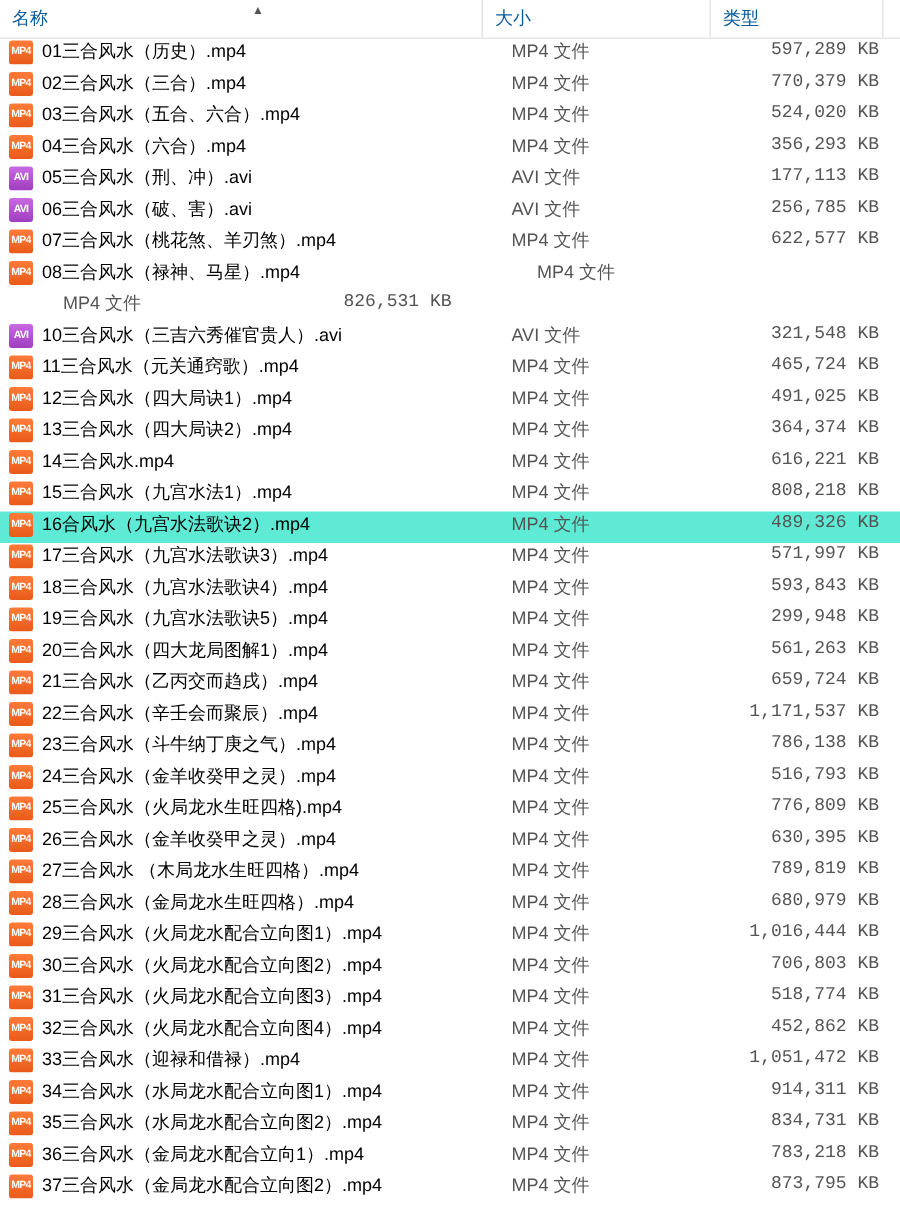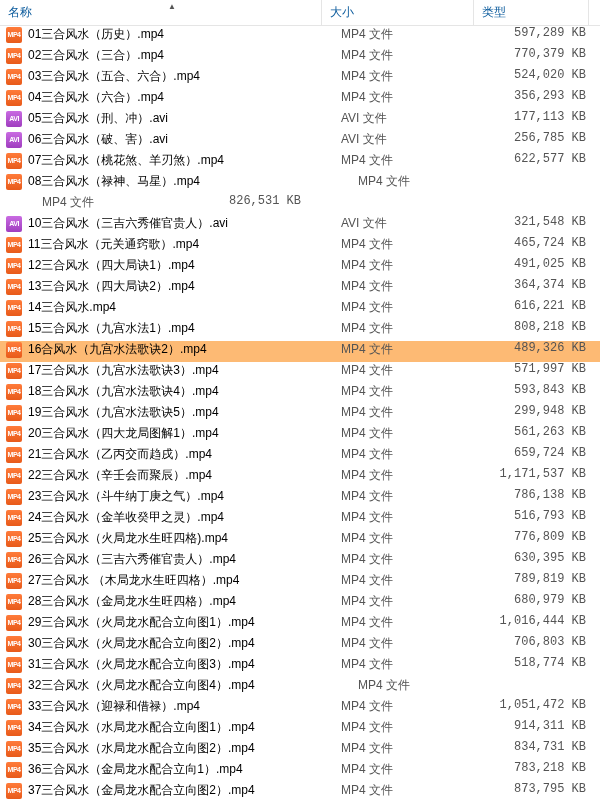--- a/index.html
+++ b/index.html
@@ -35,21 +35,21 @@
   font-size: 8px;
   color: #555;
 }
 .rows { }
 .row {
   display: flex;
   align-items: flex-start;
   height: 21px;
   padding: 0 6px;
 }
-.row.selected { background: #fdba74; }
+.row.selected { background: #5eead4; }
 .cell { white-space: nowrap; overflow: hidden; }
 .cell-name {
   width: 316px;
   display: flex;
   align-items: center;
   color: #000;
 }
 .cell-type { width: 115px; color: #545454; margin-left: 36px; }
 .cell-size { width: 152px; text-align: right; color: #545454; padding-right: 8px; font-family: Liberation Mono, monospace; }
 .icon {
@@ -277,21 +277,21 @@
       <div class="cell cell-name">
         <span class="icon mp4">MP4</span>
         <span>25三合风水（火局龙水生旺四格).mp4</span>
       </div>
       <div class="cell cell-type">MP4 文件</div>
       <div class="cell cell-size">776,809 KB</div>
     </div>
     <div class="row">
       <div class="cell cell-name">
         <span class="icon mp4">MP4</span>
-        <span>26三合风水（三吉六秀催官贵人）.mp4</span>
+        <span>26三合风水（金羊收癸甲之灵）.mp4</span>
       </div>
       <div class="cell cell-type">MP4 文件</div>
       <div class="cell cell-size">630,395 KB</div>
     </div>
     <div class="row">
       <div class="cell cell-name">
         <span class="icon mp4">MP4</span>
         <span>27三合风水 （木局龙水生旺四格）.mp4</span>
       </div>
       <div class="cell cell-type">MP4 文件</div>
@@ -328,20 +328,21 @@
       </div>
       <div class="cell cell-type">MP4 文件</div>
       <div class="cell cell-size">518,774 KB</div>
     </div>
     <div class="row">
       <div class="cell cell-name">
         <span class="icon mp4">MP4</span>
         <span>32三合风水（火局龙水配合立向图4）.mp4</span>
       </div>
       <div class="cell cell-type">MP4 文件</div>
+      <div class="cell cell-size">452,862 KB</div>
     </div>
     <div class="row">
       <div class="cell cell-name">
         <span class="icon mp4">MP4</span>
         <span>33三合风水（迎禄和借禄）.mp4</span>
       </div>
       <div class="cell cell-type">MP4 文件</div>
       <div class="cell cell-size">1,051,472 KB</div>
     </div>
     <div class="row">

